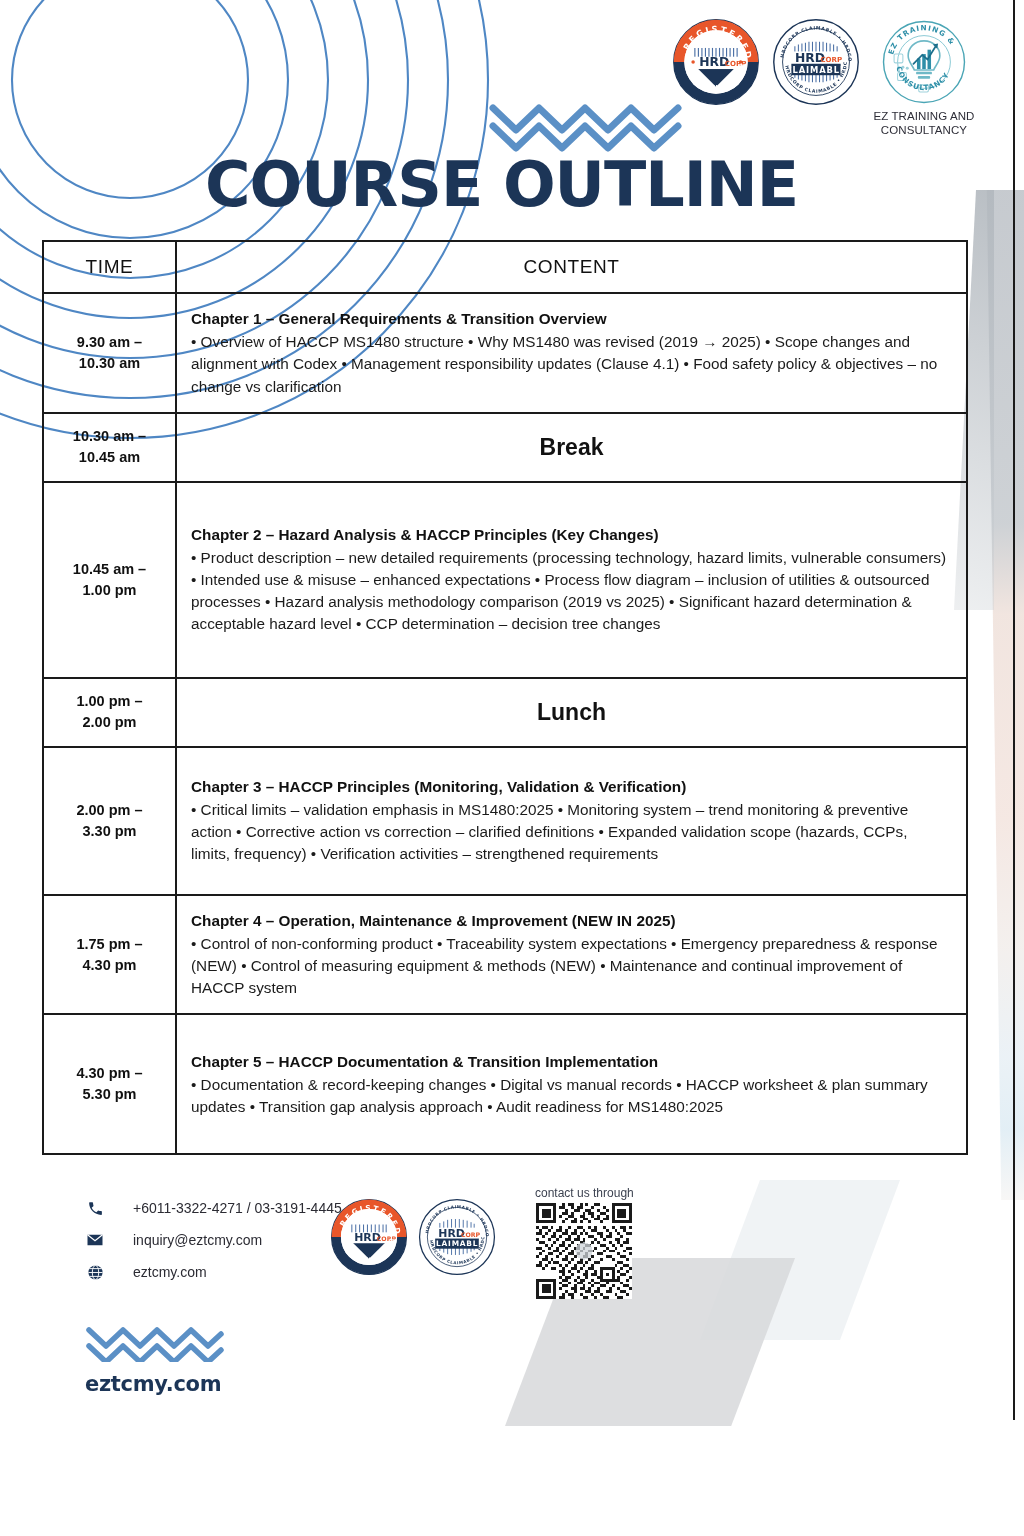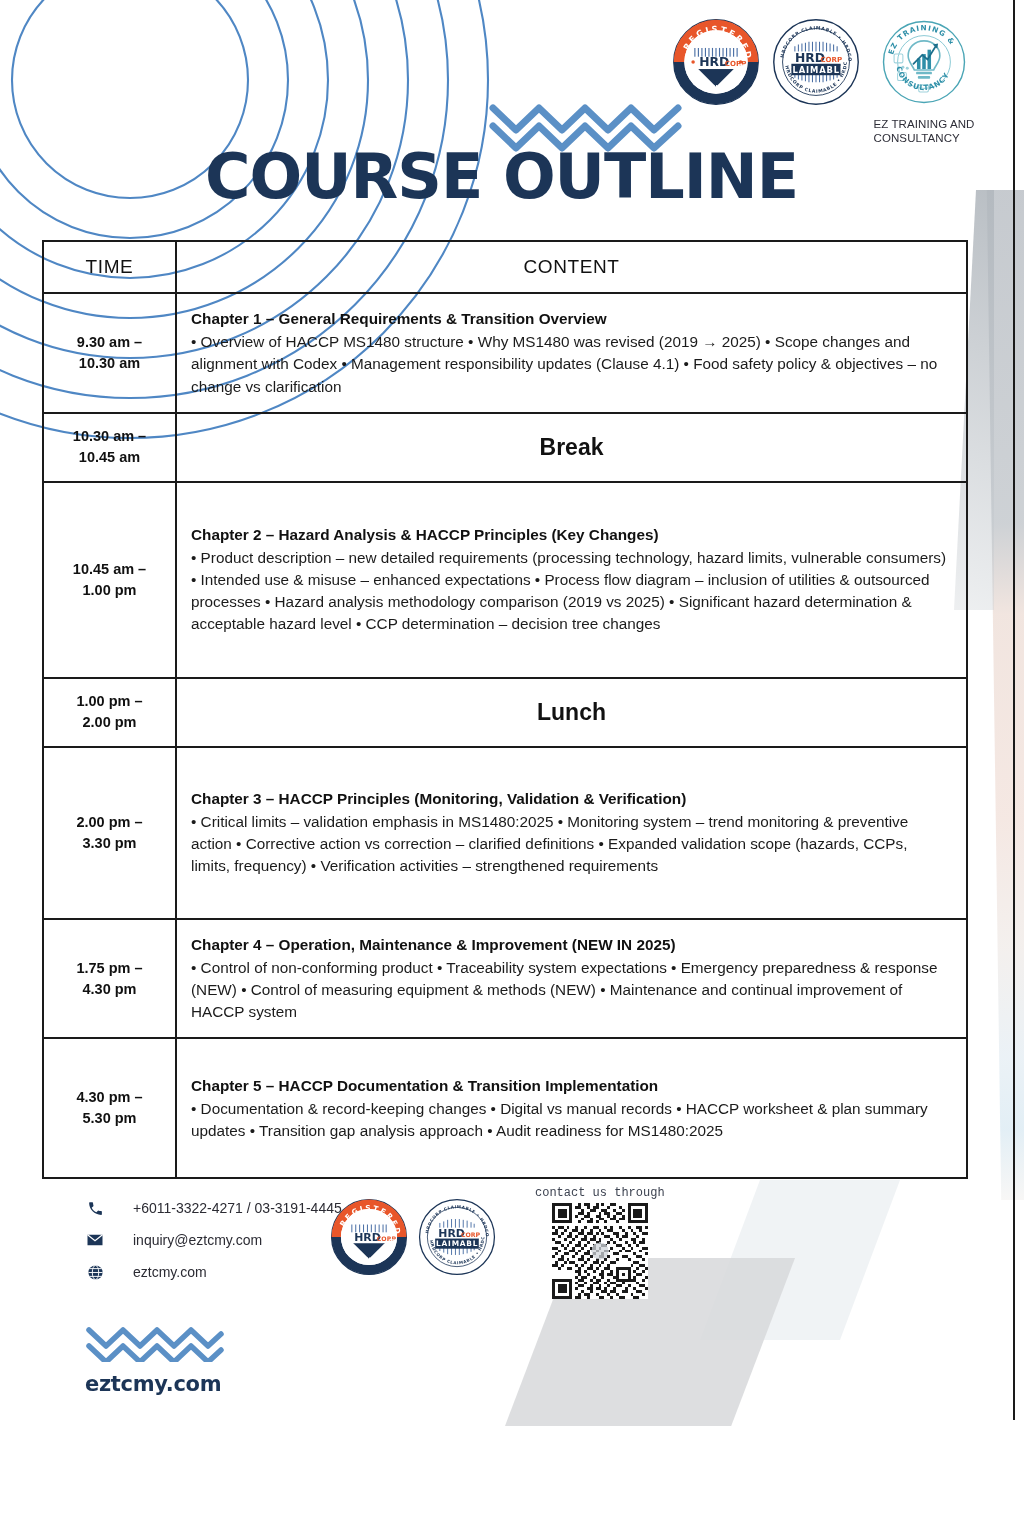--- a/index.html
+++ b/index.html
@@ -118,31 +118,32 @@
   .seal-text-svg { display: block; }
 
   .ez-block {
     display: flex;
     flex-direction: column;
     align-items: center;
     width: 104px;
   }
 
   .ez-caption {
-    margin-top: 11px;
+    margin-top: 3px;
     font-size: 11.5px;
     line-height: 1.25;
     color: #2e2e38;
+    text-align: center;
     letter-spacing: .1px;
   }
 
   .page-title {
     position: absolute;
     left: 205px;
-    top: 146px;
+    top: 154px;
     font-size: 62px;
     font-weight: bold;
     color: #1c3557;
     letter-spacing: -1px;
     line-height: 1;
     font-family: "DejaVu Sans", sans-serif;
   }
 
   
   .outline-table {
@@ -200,21 +201,21 @@
     font-size: 23px;
     font-weight: bold;
     color: #111;
     padding: 20px 8px;
   }
 
   .r1 td { height: 115px; }
   .r2 td { height: 60px; }
   .r3 td { height: 196px; }
   .r4 td { height: 64px; }
-  .r5 td { height: 172px; }
+  .r5 td { height: 148px; }
   .r6 td { height: 118px; }
   .r7 td { height: 140px; }
 
   
   .footer {
     position: absolute;
     left: 0;
     top: 1180px;
     width: 1024px;
     height: 130px;
@@ -263,21 +264,20 @@
     top: 6px;
     display: flex;
     flex-direction: column;
     align-items: center;
   }
 
   .qr-caption {
     font-size: 12px;
     color: #3c4250;
     margin-bottom: 3px;
-    font-family: Liberation Mono, monospace;
   }
 
   .qr-code {
     width: 96px;
     height: 96px;
     background: #fff;
   }
 
   .brand-bottom {
     position: absolute;

